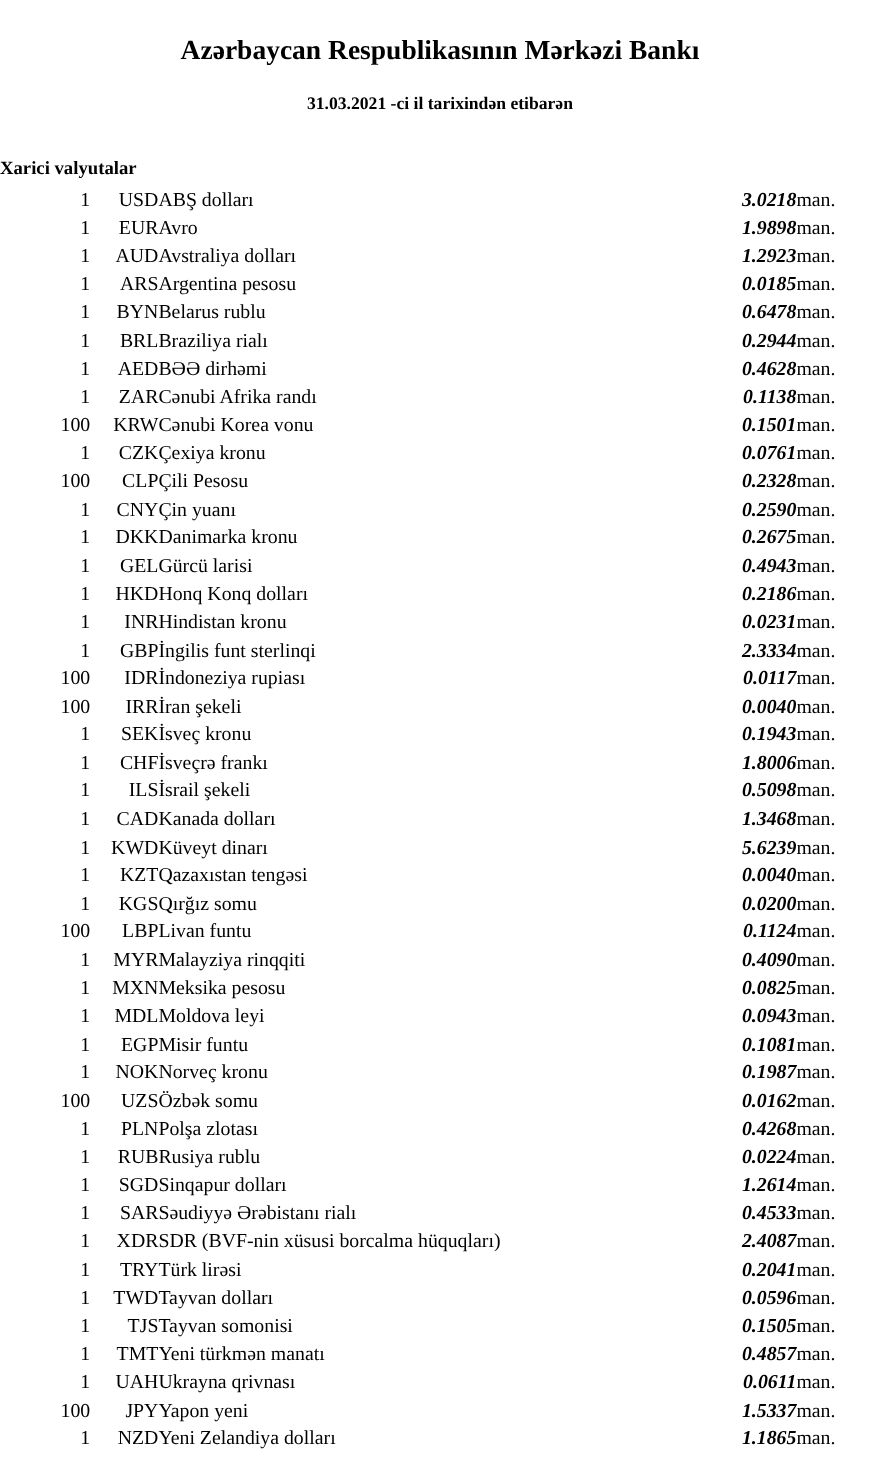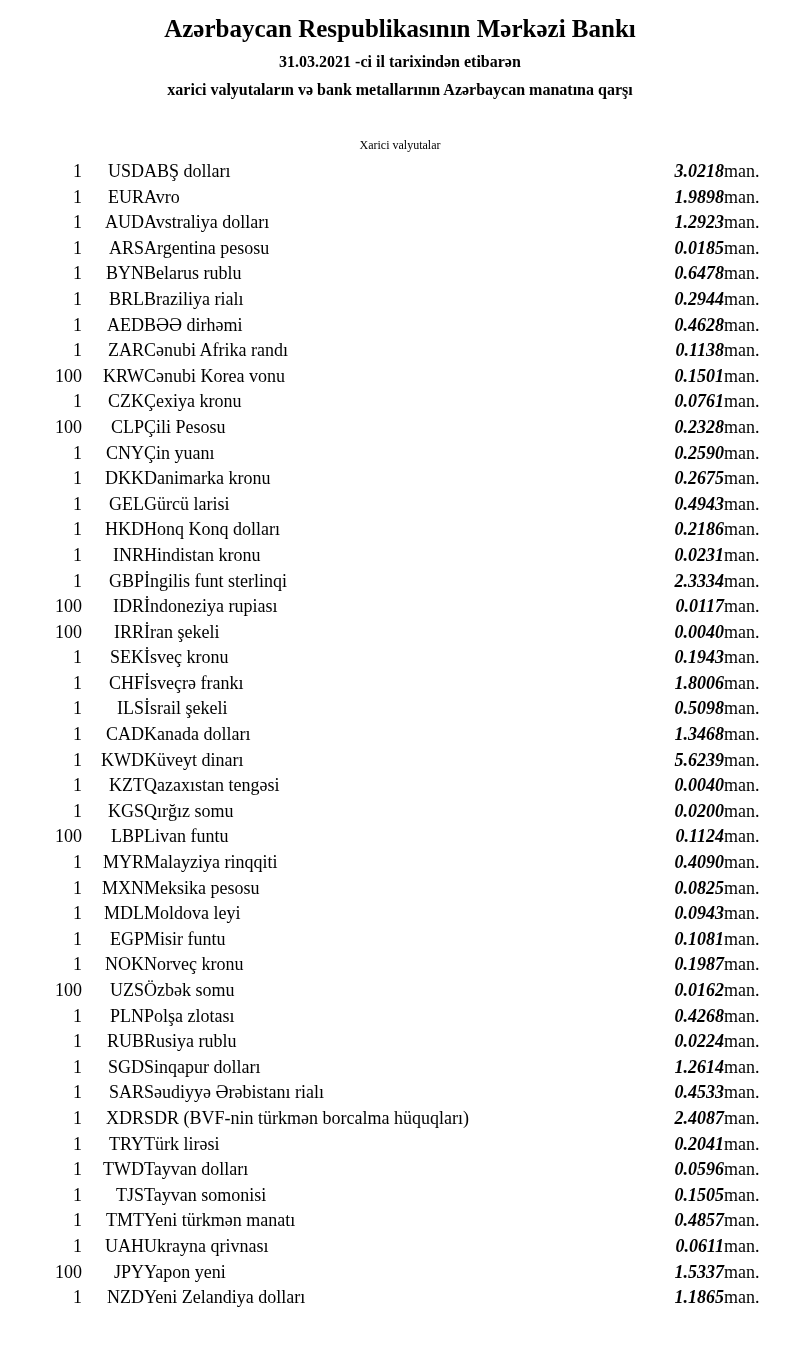--- a/index.html
+++ b/index.html
@@ -21,44 +21,43 @@
     padding: 8px 0 0 0;
   }
   .header {
     text-align: center;
   }
   .bank-title {
     font-size: 25px;
     font-weight: bold;
     letter-spacing: 0px;
     line-height: 30px;
-    margin-top: 6px;
+    margin-top: 24px;
   }
   .date-line {
     font-size: 16px;
     font-weight: bold;
     line-height: 24px;
-    margin-top: 6px;
+    margin-top: 21px;
   }
   .subtitle-line {
     font-size: 16px;
     font-weight: bold;
     line-height: 24px;
     margin-top: 4px;
   }
   .bulletin-line {
     font-size: 20px;
     font-weight: bold;
     line-height: 26px;
     margin-top: 4px;
   }
   .section-title {
-    text-align: center;
-    font-size: 12px;
-    font-weight: normal;
+    font-size: 17px;
+    font-weight: bold;
     margin-top: 36px;
     margin-bottom: 6px;
   }
   table.rates {
     border-collapse: collapse;
     margin: 0 auto;
     width: 760px;
   }
   table.rates td {
     font-size: 18px;
@@ -96,21 +95,20 @@
   }
 </style>
 </head>
 <body>
 
 <div class="page">
 
   <div class="header">
     <div class="bank-title">Azərbaycan Respublikasının Mərkəzi Bankı</div>
     <div class="date-line">31.03.2021  -ci il tarixindən etibarən</div>
-    <div class="subtitle-line">xarici valyutaların və bank metallarının Azərbaycan manatına qarşı</div>
   </div>
 
   <div class="section-title">Xarici valyutalar</div>
 
   <table class="rates">
     <tbody>
         <tr>
           <td class="qty">1</td>
           <td class="code">USD</td>
           <td class="name">ABŞ dolları</td>
@@ -365,21 +363,21 @@
         <tr>
           <td class="qty">1</td>
           <td class="code">SAR</td>
           <td class="name">Səudiyyə Ərəbistanı rialı</td>
           <td class="rate">0.4533</td>
           <td class="unit">man.</td>
         </tr>
         <tr>
           <td class="qty">1</td>
           <td class="code">XDR</td>
-          <td class="name">SDR (BVF-nin türkmən borcalma hüquqları)</td>
+          <td class="name">SDR (BVF-nin xüsusi borcalma hüquqları)</td>
           <td class="rate">2.4087</td>
           <td class="unit">man.</td>
         </tr>
         <tr>
           <td class="qty">1</td>
           <td class="code">TRY</td>
           <td class="name">Türk lirəsi</td>
           <td class="rate">0.2041</td>
           <td class="unit">man.</td>
         </tr>

